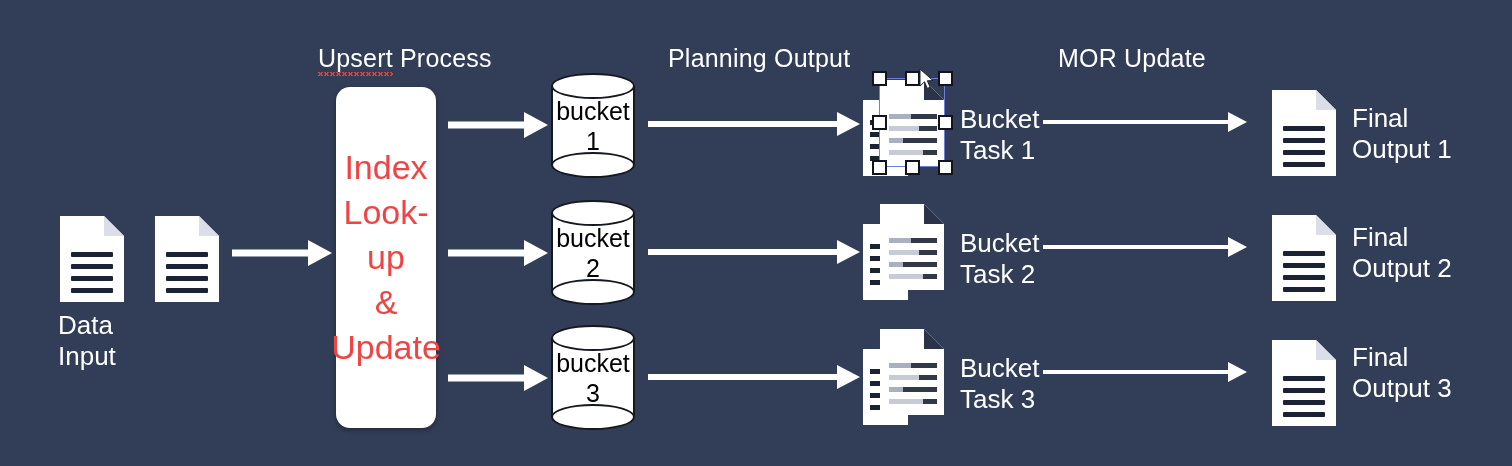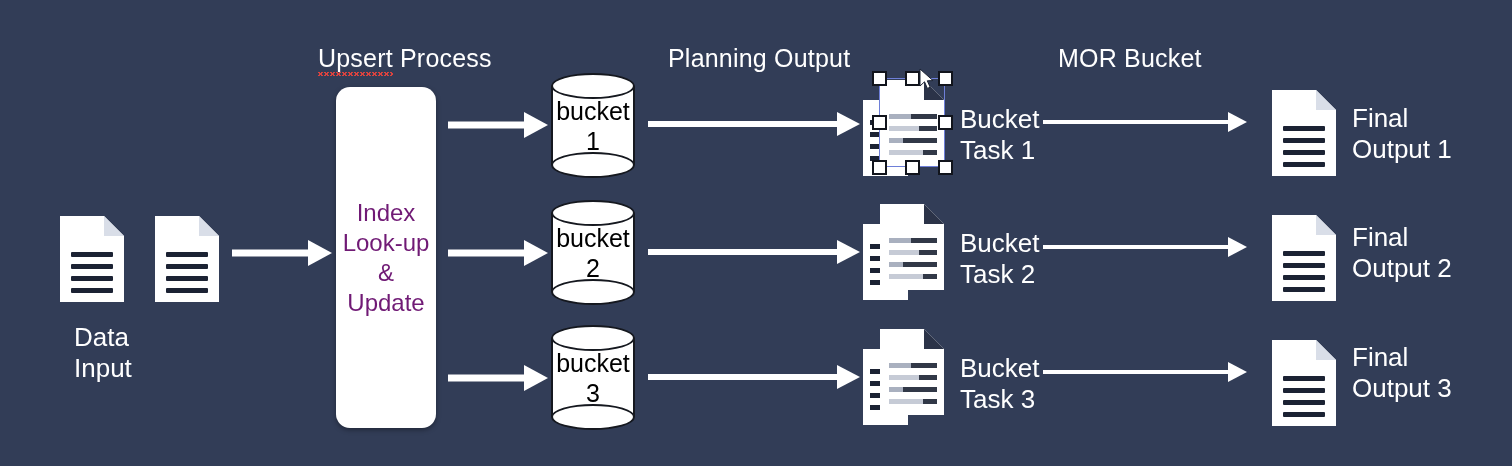--- a/index.html
+++ b/index.html
@@ -46,23 +46,23 @@
 
   
   .procbox{
     position:absolute;
     background:#FFFFFF;
     border-radius:14px;
     box-shadow:0 2px 5px rgba(0,0,0,.35);
     display:flex;align-items:center;justify-content:center;
   }
   .procbox span{
-    color:#701a75;
-    font-size:24px;
-    line-height:30px;
+    color:#ef4444;
+    font-size:34px;
+    line-height:45px;
     text-align:center;
     white-space:pre-line;
     display:block;
   }
 
   
   .cyl{position:absolute;}
   .cyl .body{
     position:absolute;left:0;top:13px;width:100%;height:calc(100% - 26px);
     background:#FFFFFF;
@@ -134,21 +134,21 @@
 <body style="background: rgb(50, 61, 87);">
 
 <div id="stage">
 
   <div class="abs section-title" style="left:318px;top:44px;">
     <span class="misspell">Upsert</span><span> Process</span>
   </div>
 
   <div class="abs section-title" style="left:668px;top:44px;">Planning Output</div>
 
-  <div class="abs section-title" style="left:1058px;top:44px;">MOR Bucket</div>
+  <div class="abs section-title" style="left:1058px;top:44px;">MOR Update</div>
 
   <div class="doc" style="left:58px;top:214px;">
     <svg width="68" height="90" viewBox="0 0 68 90">
       <path d="M2 2 H46 L66 22 V88 H2 Z" fill="#FFFFFF"></path>
       <path d="M46 2 L66 22 H46 Z" fill="#D9DEE8"></path>
       <g fill="#1B2233">
         <rect x="13" y="38" width="42" height="5" rx="1"></rect>
         <rect x="13" y="50" width="42" height="5" rx="1"></rect>
         <rect x="13" y="62" width="42" height="5" rx="1"></rect>
         <rect x="13" y="74" width="42" height="5" rx="1"></rect>
@@ -162,21 +162,21 @@
       <path d="M46 2 L66 22 H46 Z" fill="#D9DEE8"></path>
       <g fill="#1B2233">
         <rect x="13" y="38" width="42" height="5" rx="1"></rect>
         <rect x="13" y="50" width="42" height="5" rx="1"></rect>
         <rect x="13" y="62" width="42" height="5" rx="1"></rect>
         <rect x="13" y="74" width="42" height="5" rx="1"></rect>
       </g>
     </svg>
   </div>
 
-  <div class="abs label" style="left:74px;top:310px;margin-top:12px;">Data
+  <div class="abs label" style="left:58px;top:310px;">Data
 Input</div>
 
   <div class="arrow" style="left:232px;top:240px;width:100px;height:26px;">
     <div class="shaft" style="width:78px;height:7px;"></div>
     <div class="head" style="border-top-width:13px;border-bottom-width:13px;border-left-width:24px;"></div>
   </div>
 
   <div class="procbox" style="left:336px;top:87px;width:100px;height:341px;">
     <span>Index
 Look-up

